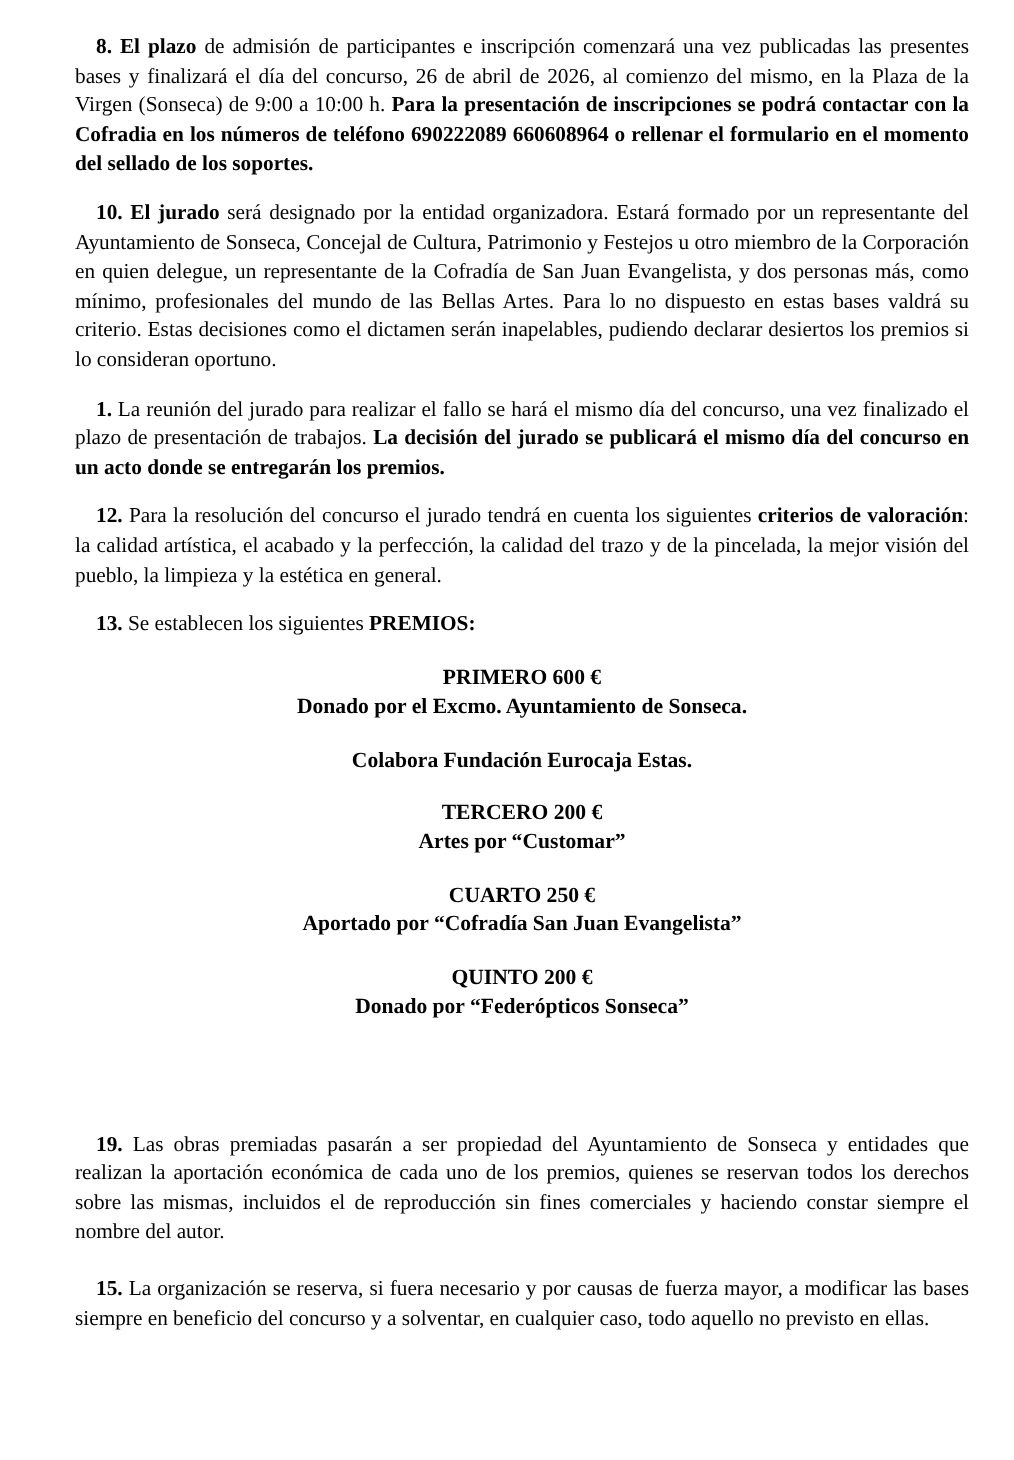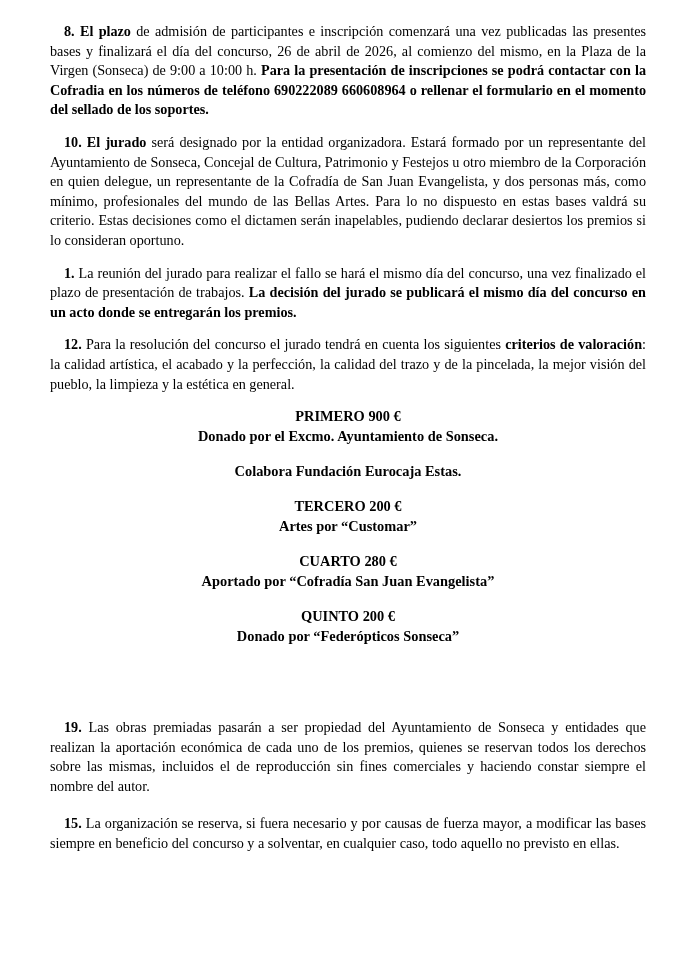--- a/index.html
+++ b/index.html
@@ -83,34 +83,37 @@
   </p>
 
   <p class="para indent">
     <b>1.</b><span> La reunión del jurado para realizar el fallo se hará el mismo día del concurso, una vez finalizado el plazo de presentación de trabajos.</span><b> La decisión del jurado se publicará el mismo día del concurso en un acto donde se entregarán los premios.</b>
   </p>
 
   <p class="para indent">
     <b>12.</b><span> Para la resolución del concurso el jurado tendrá en cuenta los siguientes</span><b> criterios de valoración</b><span>: la calidad artística, el acabado y la perfección, la calidad del trazo y de la pinceladа, la mejor visión del pueblo, la limpieza y la estética en general.</span>
   </p>
 
+  <p class="prizes-intro">
+    <b>13.</b><span> Se establecen los siguientes </span><b>PREMIOS:</b>
+  </p>
 
   <div class="prize-block">
-    <div class="prize-title">PRIMERO 900 €</div>
+    <div class="prize-title">PRIMERO 600 €</div>
     <div class="prize-sub">Donado por el Excmo. Ayuntamiento de Sonseca.</div>
   </div>
   <div class="prize-block">
     <div class="prize-sub">Colabora Fundación Eurocaja Estas.</div>
   </div>
   <div class="prize-block">
     <div class="prize-title">TERCERO 200 €</div>
     <div class="prize-sub">Artes por “Customar”</div>
   </div>
   <div class="prize-block">
-    <div class="prize-title">CUARTO 280 €</div>
+    <div class="prize-title">CUARTO 250 €</div>
     <div class="prize-sub">Aportado por “Cofradía San Juan Evangelista”</div>
   </div>
   <div class="prize-block">
     <div class="prize-title">QUINTO 200 €</div>
     <div class="prize-sub">Donado por “Federópticos Sonseca”</div>
   </div>
 
   <div class="gap-big"></div>
 
   <p class="tail-para">

